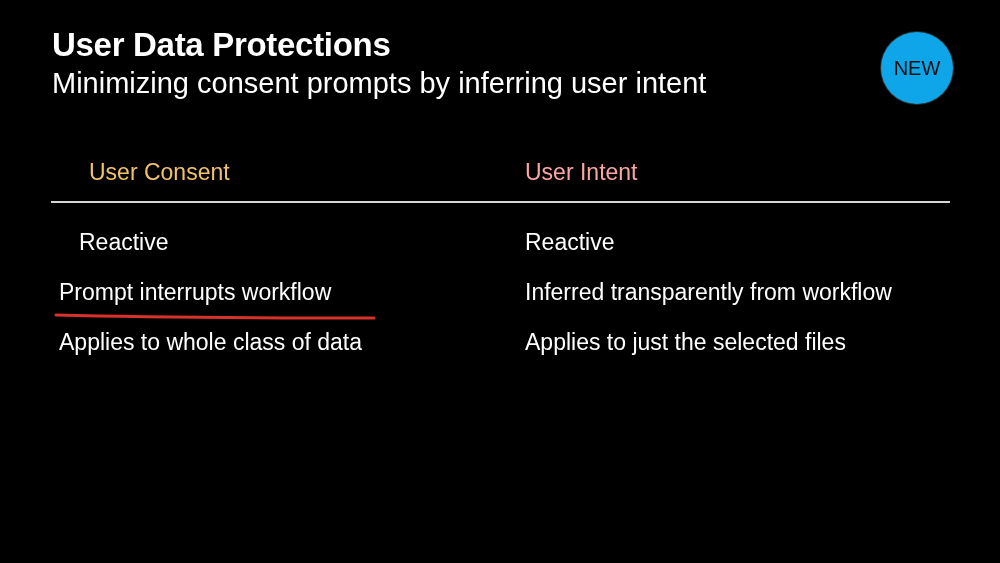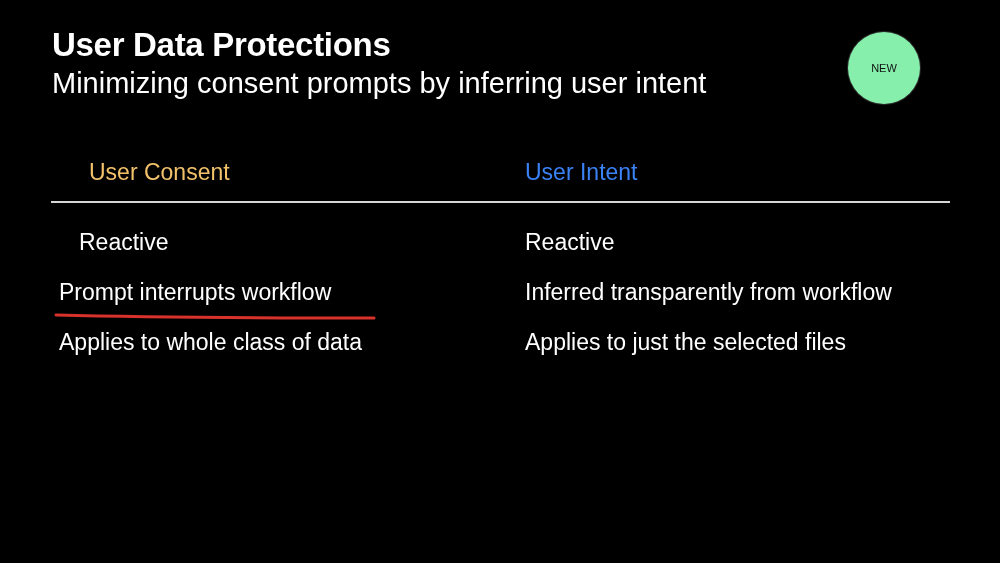--- a/index.html
+++ b/index.html
@@ -1,25 +1,25 @@
 <!DOCTYPE html>
 <html><head>
   <meta charset="utf-8">
   <style>
     html, body { margin: 0; padding: 0; background: #000; }
     body { width: 1000px; height: 563px; position: relative; overflow: hidden;
            font-family: "Liberation Sans", "DejaVu Sans", sans-serif; color: #fff; }
     .title { position: absolute; left: 52px; top: 26px; font-size: 33px; font-weight: bold; letter-spacing: -0.3px; white-space: nowrap; }
     .subtitle { position: absolute; left: 52px; top: 67px; font-size: 29px; white-space: nowrap; }
-    .badge { position: absolute; left: 848px; top: 32px; width: 72px; height: 72px; border-radius: 50%;
-             background: #86efac; color: #111; font-size: 11px; font-weight: 500;
+    .badge { position: absolute; left: 881px; top: 32px; width: 72px; height: 72px; border-radius: 50%;
+             background: #0ea5e9; color: #111; font-size: 20px; font-weight: 500;
              display: flex; align-items: center; justify-content: center; box-shadow: 0 0 0 1px #2a2a2a; }
     .col-head { position: absolute; top: 159px; font-size: 23px; white-space: nowrap; }
     .col-head.left { left: 59px; color: #f2c26b; margin-left: 30px; }
-    .col-head.right { left: 525px; color: #3b82f6; }
+    .col-head.right { left: 525px; color: #fca5a5; }
     .divider { position: absolute; left: 51px; top: 201px; width: 899px; height: 2px; background: #d6d6d6; }
     .row { position: absolute; font-size: 23px; white-space: nowrap; }
     .underline { position: absolute; left: 54px; top: 311px; width: 322px; height: 10px; }
   </style>
 </head>
 <body>
 
 <div>
   <div class="title">User Data Protections</div>
   <div class="subtitle">Minimizing consent prompts by inferring user intent</div>

